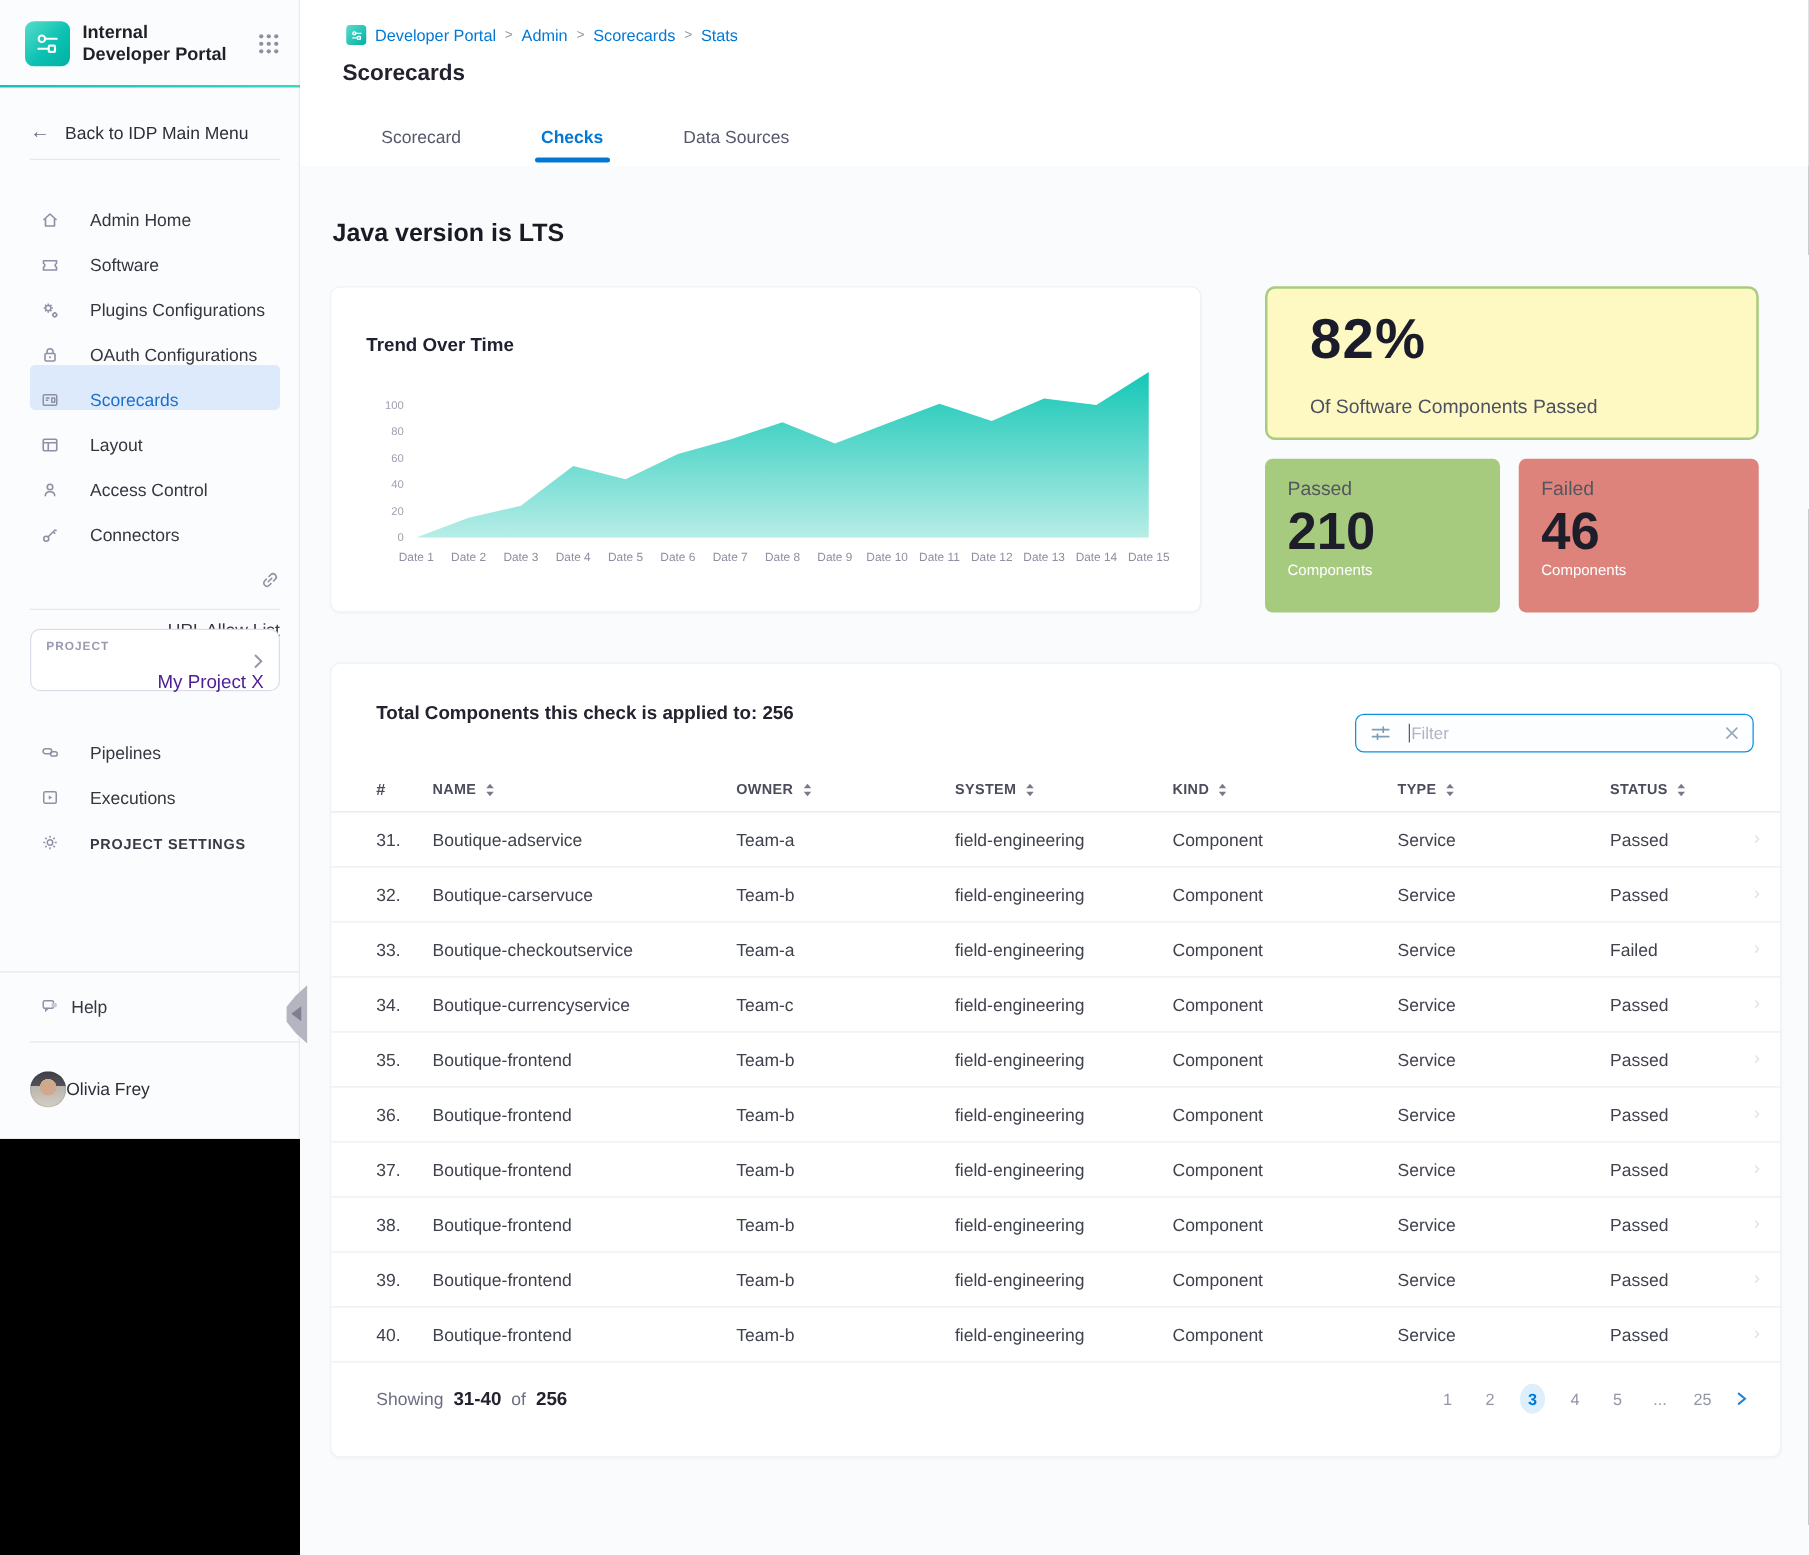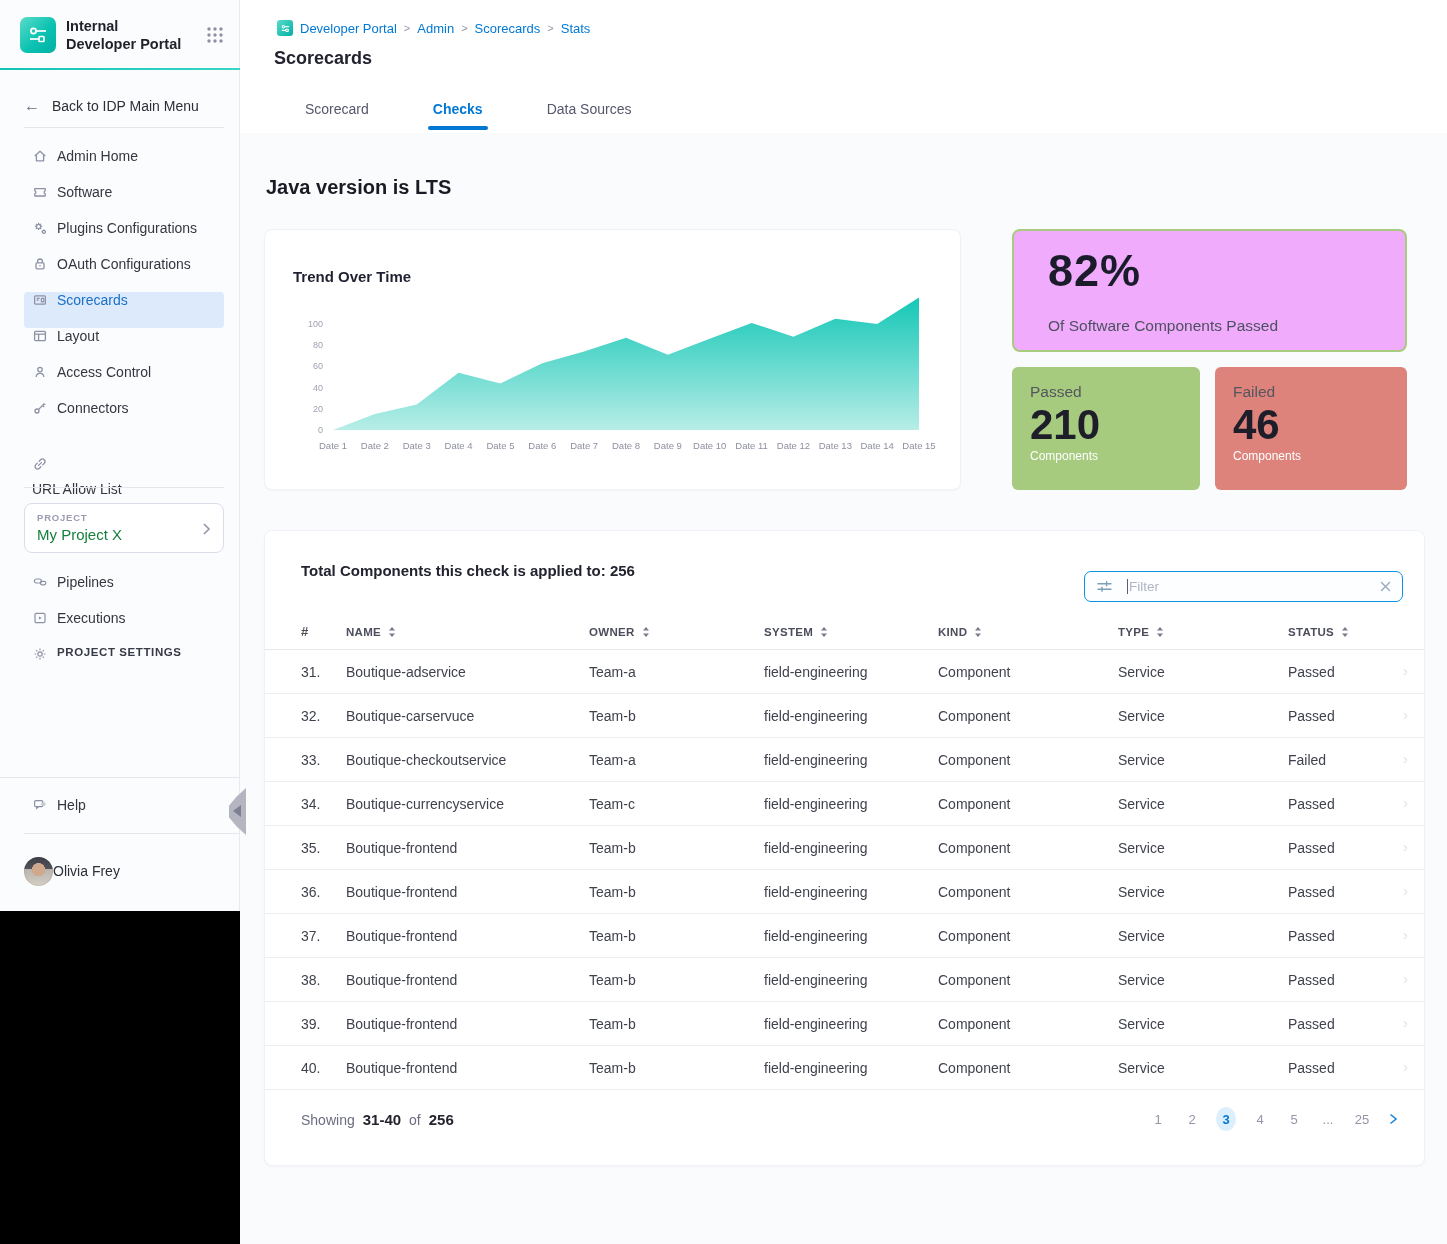--- a/index.html
+++ b/index.html
@@ -21,26 +21,26 @@
   
   .sidebar{position:absolute;left:0;top:0;width:240px;height:911px;background:#fbfcfd;border-right:1px solid #e9eaef;z-index:2;}
   .black-block{position:absolute;left:0;top:911px;width:240px;height:333px;background:#000;z-index:1;}
   .logo-row{position:absolute;left:20px;top:14px;right:14px;height:42px;display:flex;align-items:center;}
   .logo-badge{width:36px;height:36px;border-radius:7px;background:linear-gradient(135deg,#59dcc9 0%,#0cc2b2 55%,#00b0a4 100%);flex:0 0 auto;display:flex;align-items:center;justify-content:center;}
   .logo-title{margin-left:10px;font-size:14.5px;font-weight:700;color:#1f2028;line-height:1.25;flex:1;}
   .teal-rule{position:absolute;left:0;top:68px;width:240px;height:2px;background:linear-gradient(90deg,#12c3b4,#37d6c6);}
   .back-row{position:absolute;left:24px;top:92px;height:28px;display:flex;align-items:center;gap:12px;font-size:14px;color:#2d2e38;cursor:pointer;}
   .back-arrow{font-size:16px;color:#6b6d80;}
   .side-divider{position:absolute;height:1px;background:#e6e7ec;}
-  .nav-item{position:absolute;left:24px;width:200px;height:36px;display:flex;align-items:flex-start;gap:9px;padding-left:8px;border-radius:4px;font-size:14px;color:#35363f;cursor:pointer;}
+  .nav-item{position:absolute;left:24px;width:200px;height:36px;display:flex;align-items:flex-end;gap:24px;padding-left:8px;border-radius:4px;font-size:14px;color:#35363f;cursor:pointer;}
   .nav-item svg{flex:0 0 auto;}
   .nav-item.selected{background:#dceafb;color:#1a6fc9;}
   .proj-card{position:absolute;left:24px;top:503px;width:200px;height:50px;background:#fff;border:1px solid #dcdde8;border-radius:8px;padding:8px 12px;cursor:pointer;}
   .proj-label{font-size:9.5px;letter-spacing:.8px;color:#9a9bb0;font-weight:700;}
-  .proj-name{font-size:15px;color:#15803d;margin-top:3px;}
+  .proj-name{font-size:15px;color:#4c1d95;margin-top:14px;text-align:right;}
   .proj-chev{position:absolute;right:10px;top:14px;}
   .caps-item{font-size:11.5px;font-weight:700;letter-spacing:.6px;color:#383946;}
   .help-row{position:absolute;left:24px;top:791px;height:28px;display:flex;align-items:center;gap:9px;padding-left:8px;font-size:14px;color:#35363f;cursor:pointer;}
   .user-row{position:absolute;left:24px;top:855px;height:32px;display:flex;align-items:center;cursor:pointer;}
   .avatar{width:29px;height:29px;border-radius:50%;flex:0 0 auto;
     background:
       radial-gradient(circle at 50% 44%, #d0a88c 0 30%, rgba(0,0,0,0) 31%),
       linear-gradient(180deg,#3e3e46 0%,#52525b 40%,#b9b4ad 41%,#d4cec4 100%);
     box-shadow:inset 0 0 0 1px rgba(0,0,0,.08);}
   .user-name{font-size:14px;color:#2d2e38;}
@@ -63,21 +63,21 @@
 
   .page-title{position:absolute;left:26px;top:176px;font-size:20px;font-weight:700;color:#191a24;}
 
   .card{position:absolute;background:#fff;border:1px solid #f0f1f5;border-radius:8px;box-shadow:0 1px 2px rgba(40,41,61,.03);}
   .chart-card{left:24px;top:229px;width:697px;height:261px;}
   .chart-title{position:absolute;left:28px;top:38px;font-size:15px;font-weight:600;color:#1f2030;}
   .chart-svg{position:absolute;left:24px;top:58px;}
   .ytick{font-size:9px;fill:#a0a1b2;text-anchor:end;font-family:"Liberation Sans",sans-serif;}
   .xtick{font-size:9.5px;fill:#8d8fa0;text-anchor:middle;font-family:"Liberation Sans",sans-serif;}
 
-  .pct-card{position:absolute;left:772px;top:229px;width:395px;height:123px;background:#f0abfc;border:2px solid var(--pct-border);border-radius:8px;padding:14px 34px;}
+  .pct-card{position:absolute;left:772px;top:229px;width:395px;height:123px;background:#fef9c3;border:2px solid var(--pct-border);border-radius:8px;padding:14px 34px;}
   .pct-big{font-size:45px;font-weight:700;color:#1b1c2b;letter-spacing:1px;}
   .pct-sub{font-size:15.5px;color:#4d5060;margin-top:20px;}
 
   .stat-card{position:absolute;top:367px;height:123px;border-radius:6px;padding:16px 18px;}
   .stat-card.passed{left:772px;width:188px;background:var(--passed-green);}
   .stat-card.failed{left:975px;width:192px;background:var(--failed-red);}
   .stat-label{font-size:15.5px;color:#54565f;}
   .stat-value{font-size:42px;font-weight:700;color:#1d1e29;line-height:1.05;margin-top:2px;}
   .stat-unit{font-size:12px;color:#fff;margin-top:2px;}
 

